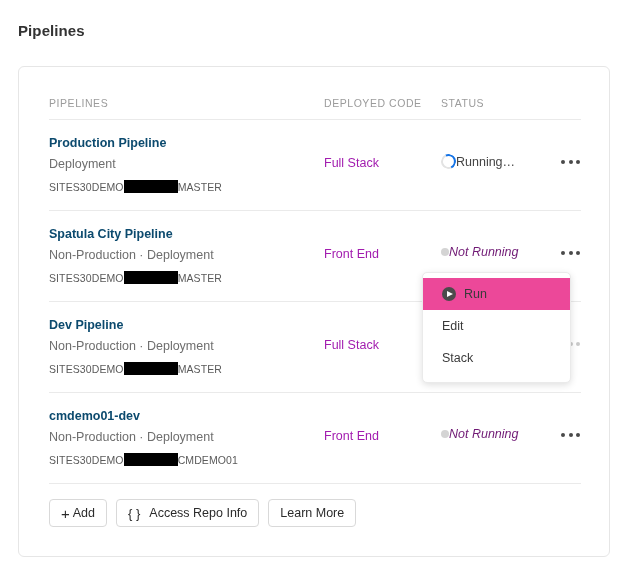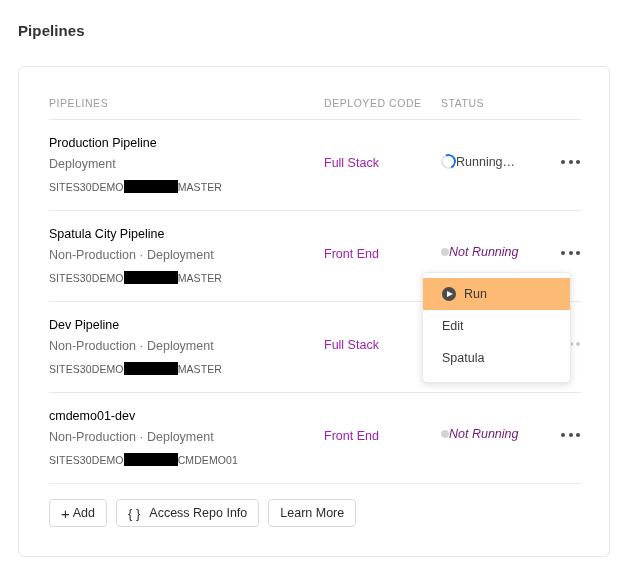--- a/index.html
+++ b/index.html
@@ -78,22 +78,22 @@
     top: 0;
     right: 0;
     height: 89px;
   }
 
   .p-name {
     position: absolute;
     left: 0px;
     top: 16px;
     font-size: 12.5px;
-    font-weight: normal;
-    color: #000000;
+    font-weight: bold;
+    color: #0c4a6e;
     white-space: nowrap;
   }
   .p-meta {
     position: absolute;
     left: 0px;
     top: 37px;
     font-size: 12.5px;
     color: #6e6e6e;
     white-space: nowrap;
   }
@@ -231,21 +231,21 @@
   .menu-item {
     height: 32px;
     display: flex;
     align-items: center;
     padding-left: 19px;
     font-size: 12.5px;
     color: #3a3a3a;
     gap: 8px;
     cursor: pointer;
   }
-  .menu-item.active { background: #fdba74; }
+  .menu-item.active { background: #ec4899; }
   .play-icon {
     width: 14px;
     height: 14px;
     border-radius: 50%;
     background: #4b4b4b;
     position: relative;
     flex: 0 0 auto;
   }
   .play-icon::after {
     content: "";
@@ -387,15 +387,15 @@
 
 <div class="menu">
   <div class="menu-item active">
     <span class="play-icon"></span>
     <span>Run</span>
   </div>
   <div class="menu-item">
     <span>Edit</span>
   </div>
   <div class="menu-item">
-    <span>Spatula</span>
+    <span>Stack</span>
   </div>
 </div>
 
 </body></html>

